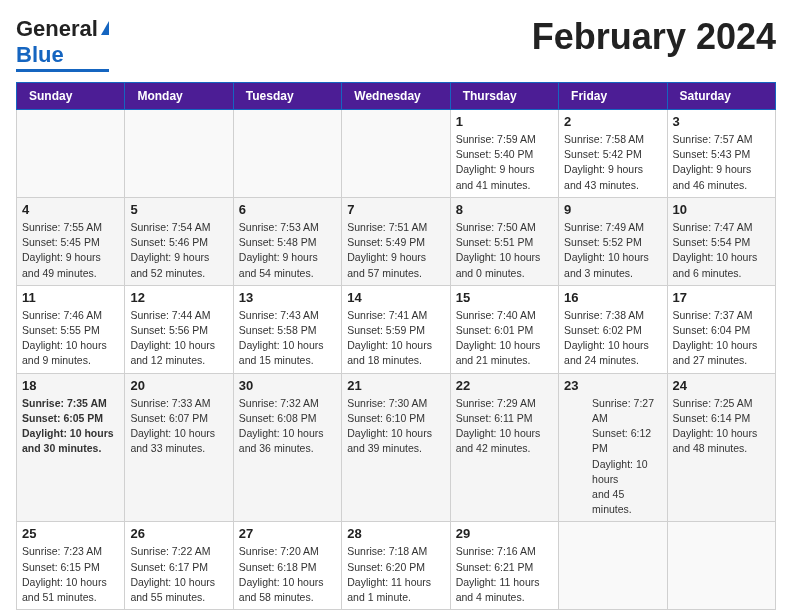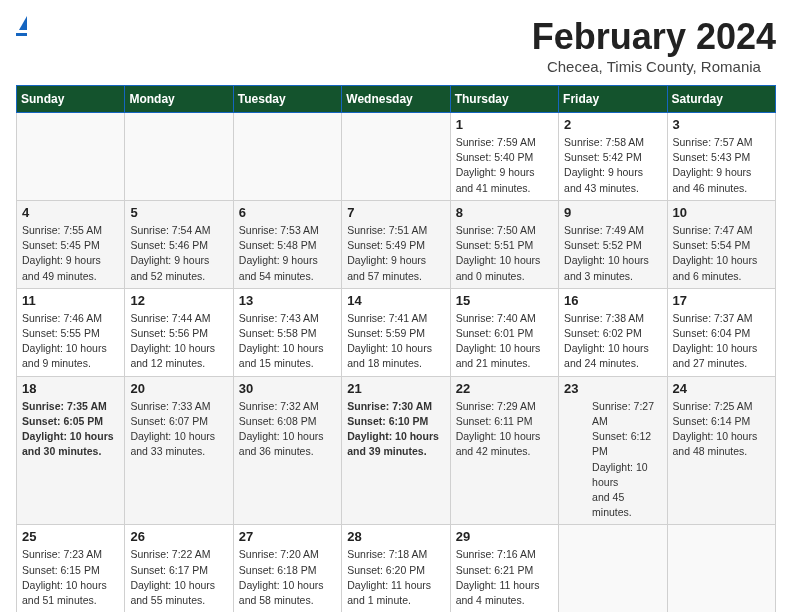--- a/index.html
+++ b/index.html
@@ -27,23 +27,23 @@
     .subtitle {
       font-size: 15px;
       color: #444;
     }
     table {
       width: 100%;
       border-collapse: collapse;
       font-size: 11px;
     }
     thead tr th {
-      background: #14532d;
+      background: #4c1d95;
       color: #fff;
-      padding: 6px 4px;
+      padding: 6px 12px;
       text-align: left;
       font-size: 12px;
       font-weight: bold;
       border: 1px solid #1565c0;
     }
     tbody tr td {
       border: 1px solid #d0d0d0;
       vertical-align: top;
       padding: 4px 5px;
       width: calc(100% / 7);
@@ -87,27 +87,28 @@
       width: 100%;
       margin-top: 1px;
     }
   </style>
 </head>
 <body>
 
 <div class="header">
   <div class="logo-container">
     <div class="logo-row1">
+      <span class="logo-eneral">General</span>
       <div class="triangle-icon"></div>
     </div>
+    <span class="logo-blue-text">Blue</span>
     <div class="logo-underline"></div>
   </div>
   <div class="title-block">
     <div class="main-title">February 2024</div>
-    <div class="subtitle">Checea, Timis County, Romania</div>
   </div>
 </div>
 
 <table>
   <thead>
     <tr id="thead-row">
     <th>Sunday</th>
         <th>Monday</th>
         <th>Tuesday</th>
         <th>Wednesday</th>
@@ -263,21 +264,21 @@
         </td>
         <td>
           <div class="day-number">30</div>
           <div class="day-info" style="white-space: pre-line;">Sunrise: 7:32 AM
 Sunset: 6:08 PM
 Daylight: 10 hours
 and 36 minutes.</div>
         </td>
         <td>
           <div class="day-number">21</div>
-          <div class="day-info" style="white-space: pre-line; font-weight: bold;">Sunrise: 7:30 AM
+          <div class="day-info" style="white-space: pre-line;">Sunrise: 7:30 AM
 Sunset: 6:10 PM
 Daylight: 10 hours
 and 39 minutes.</div>
         </td>
         <td>
           <div class="day-number">22</div>
           <div class="day-info" style="white-space: pre-line;">Sunrise: 7:29 AM
 Sunset: 6:11 PM
 Daylight: 10 hours
 and 42 minutes.</div>

